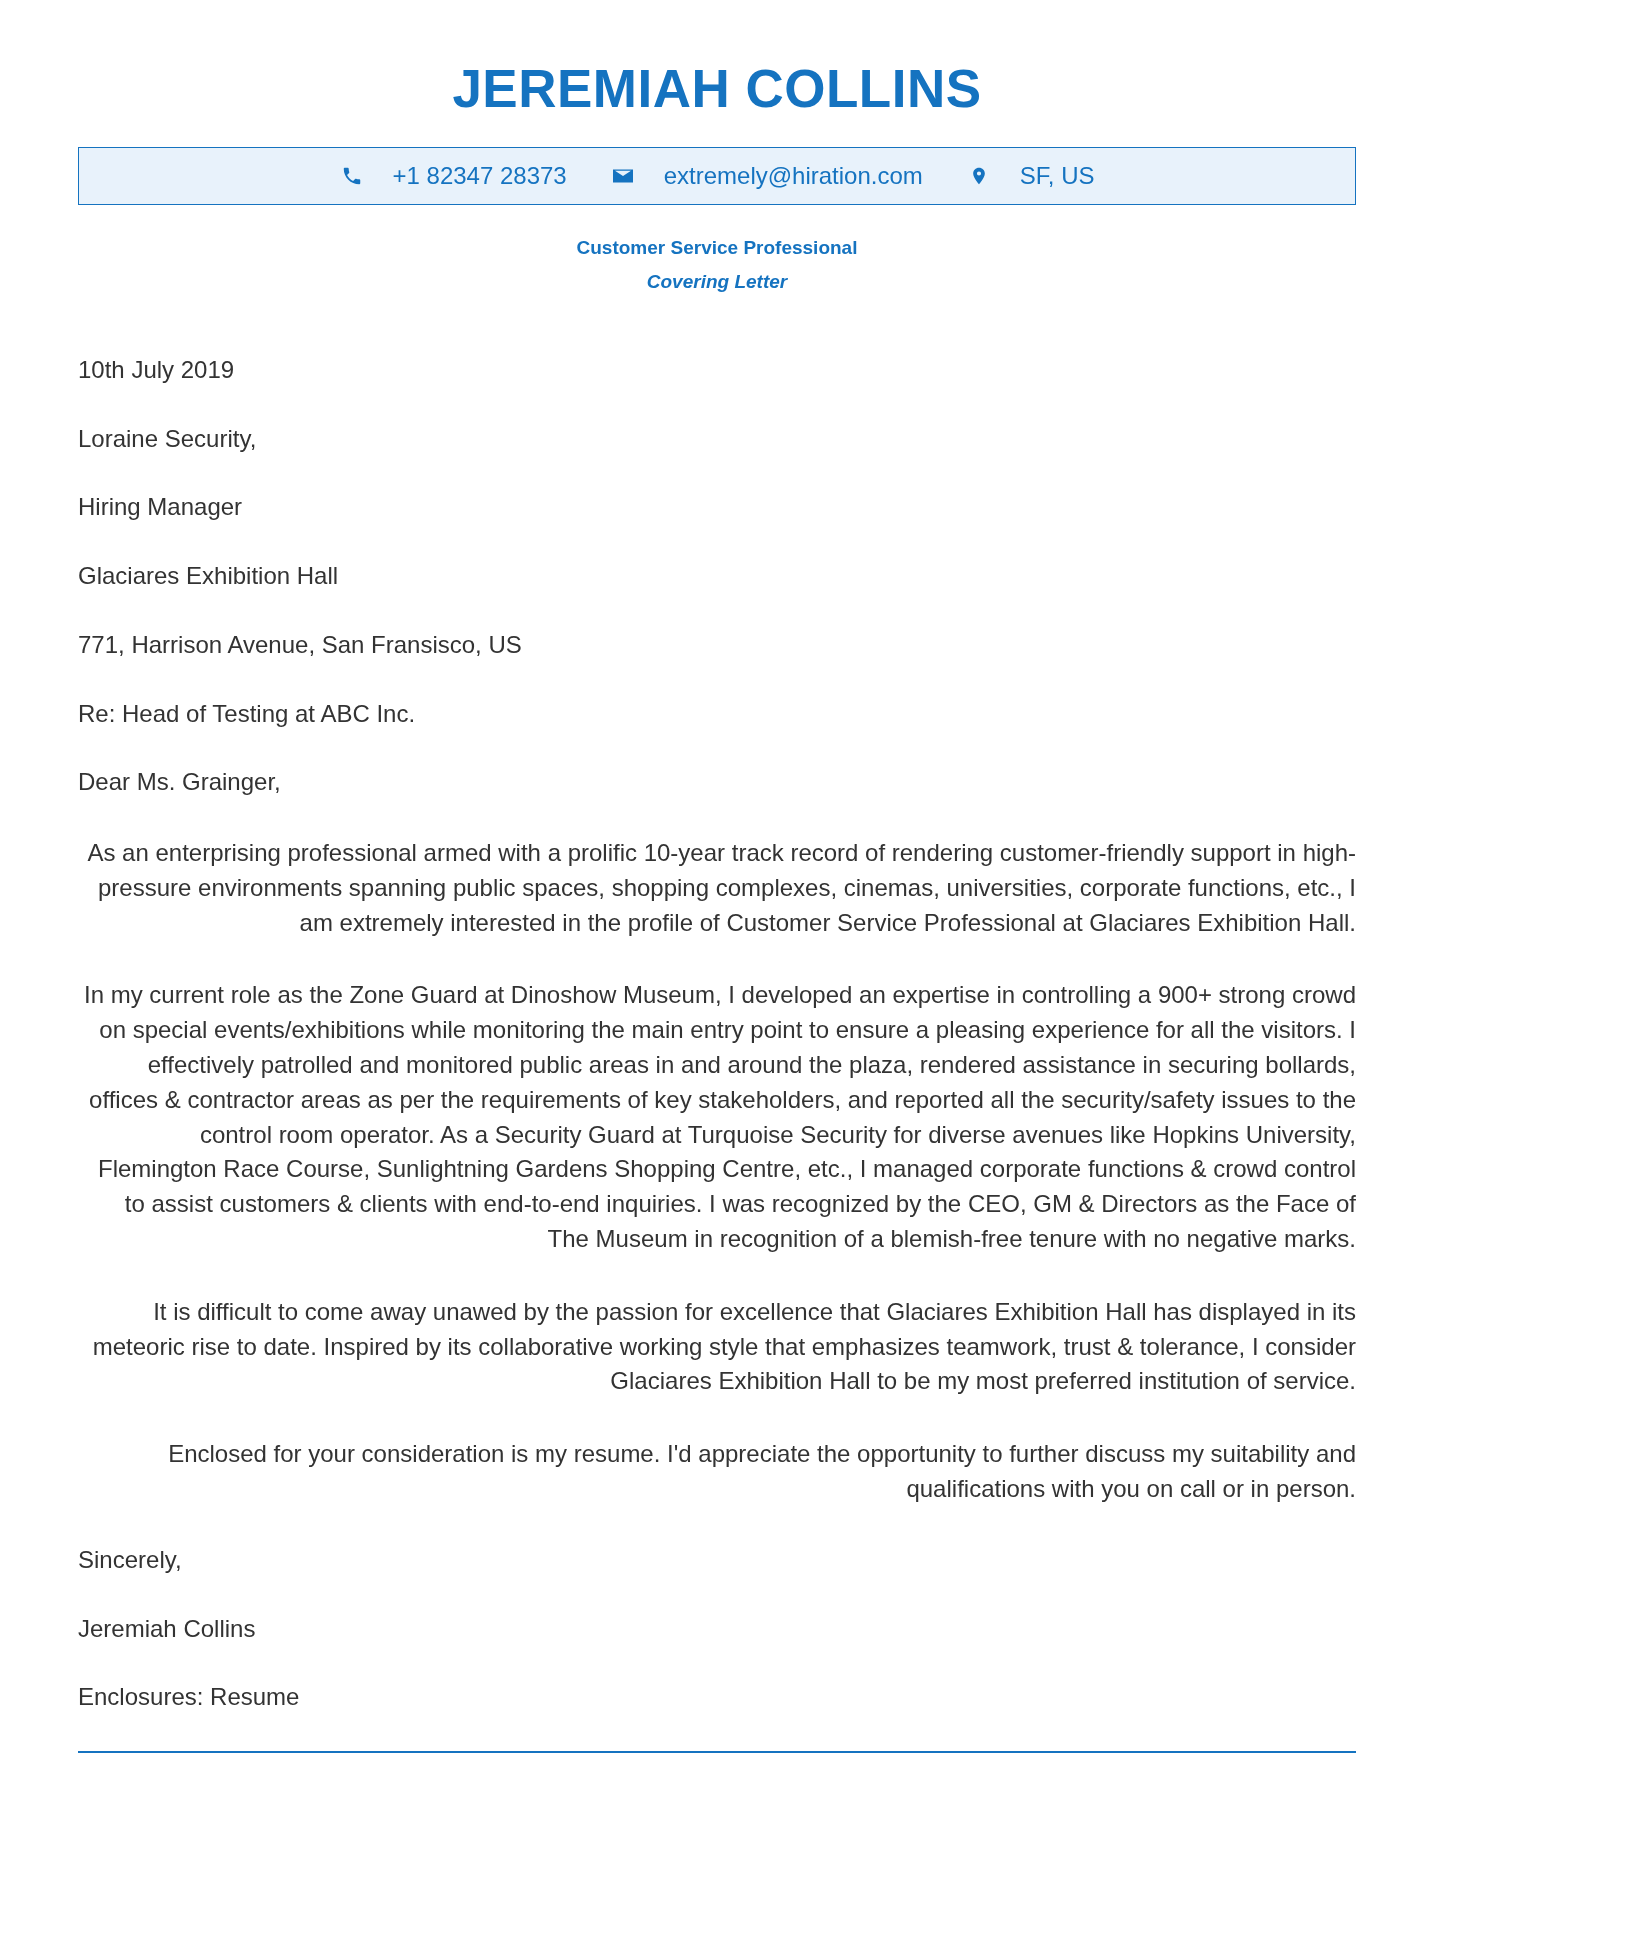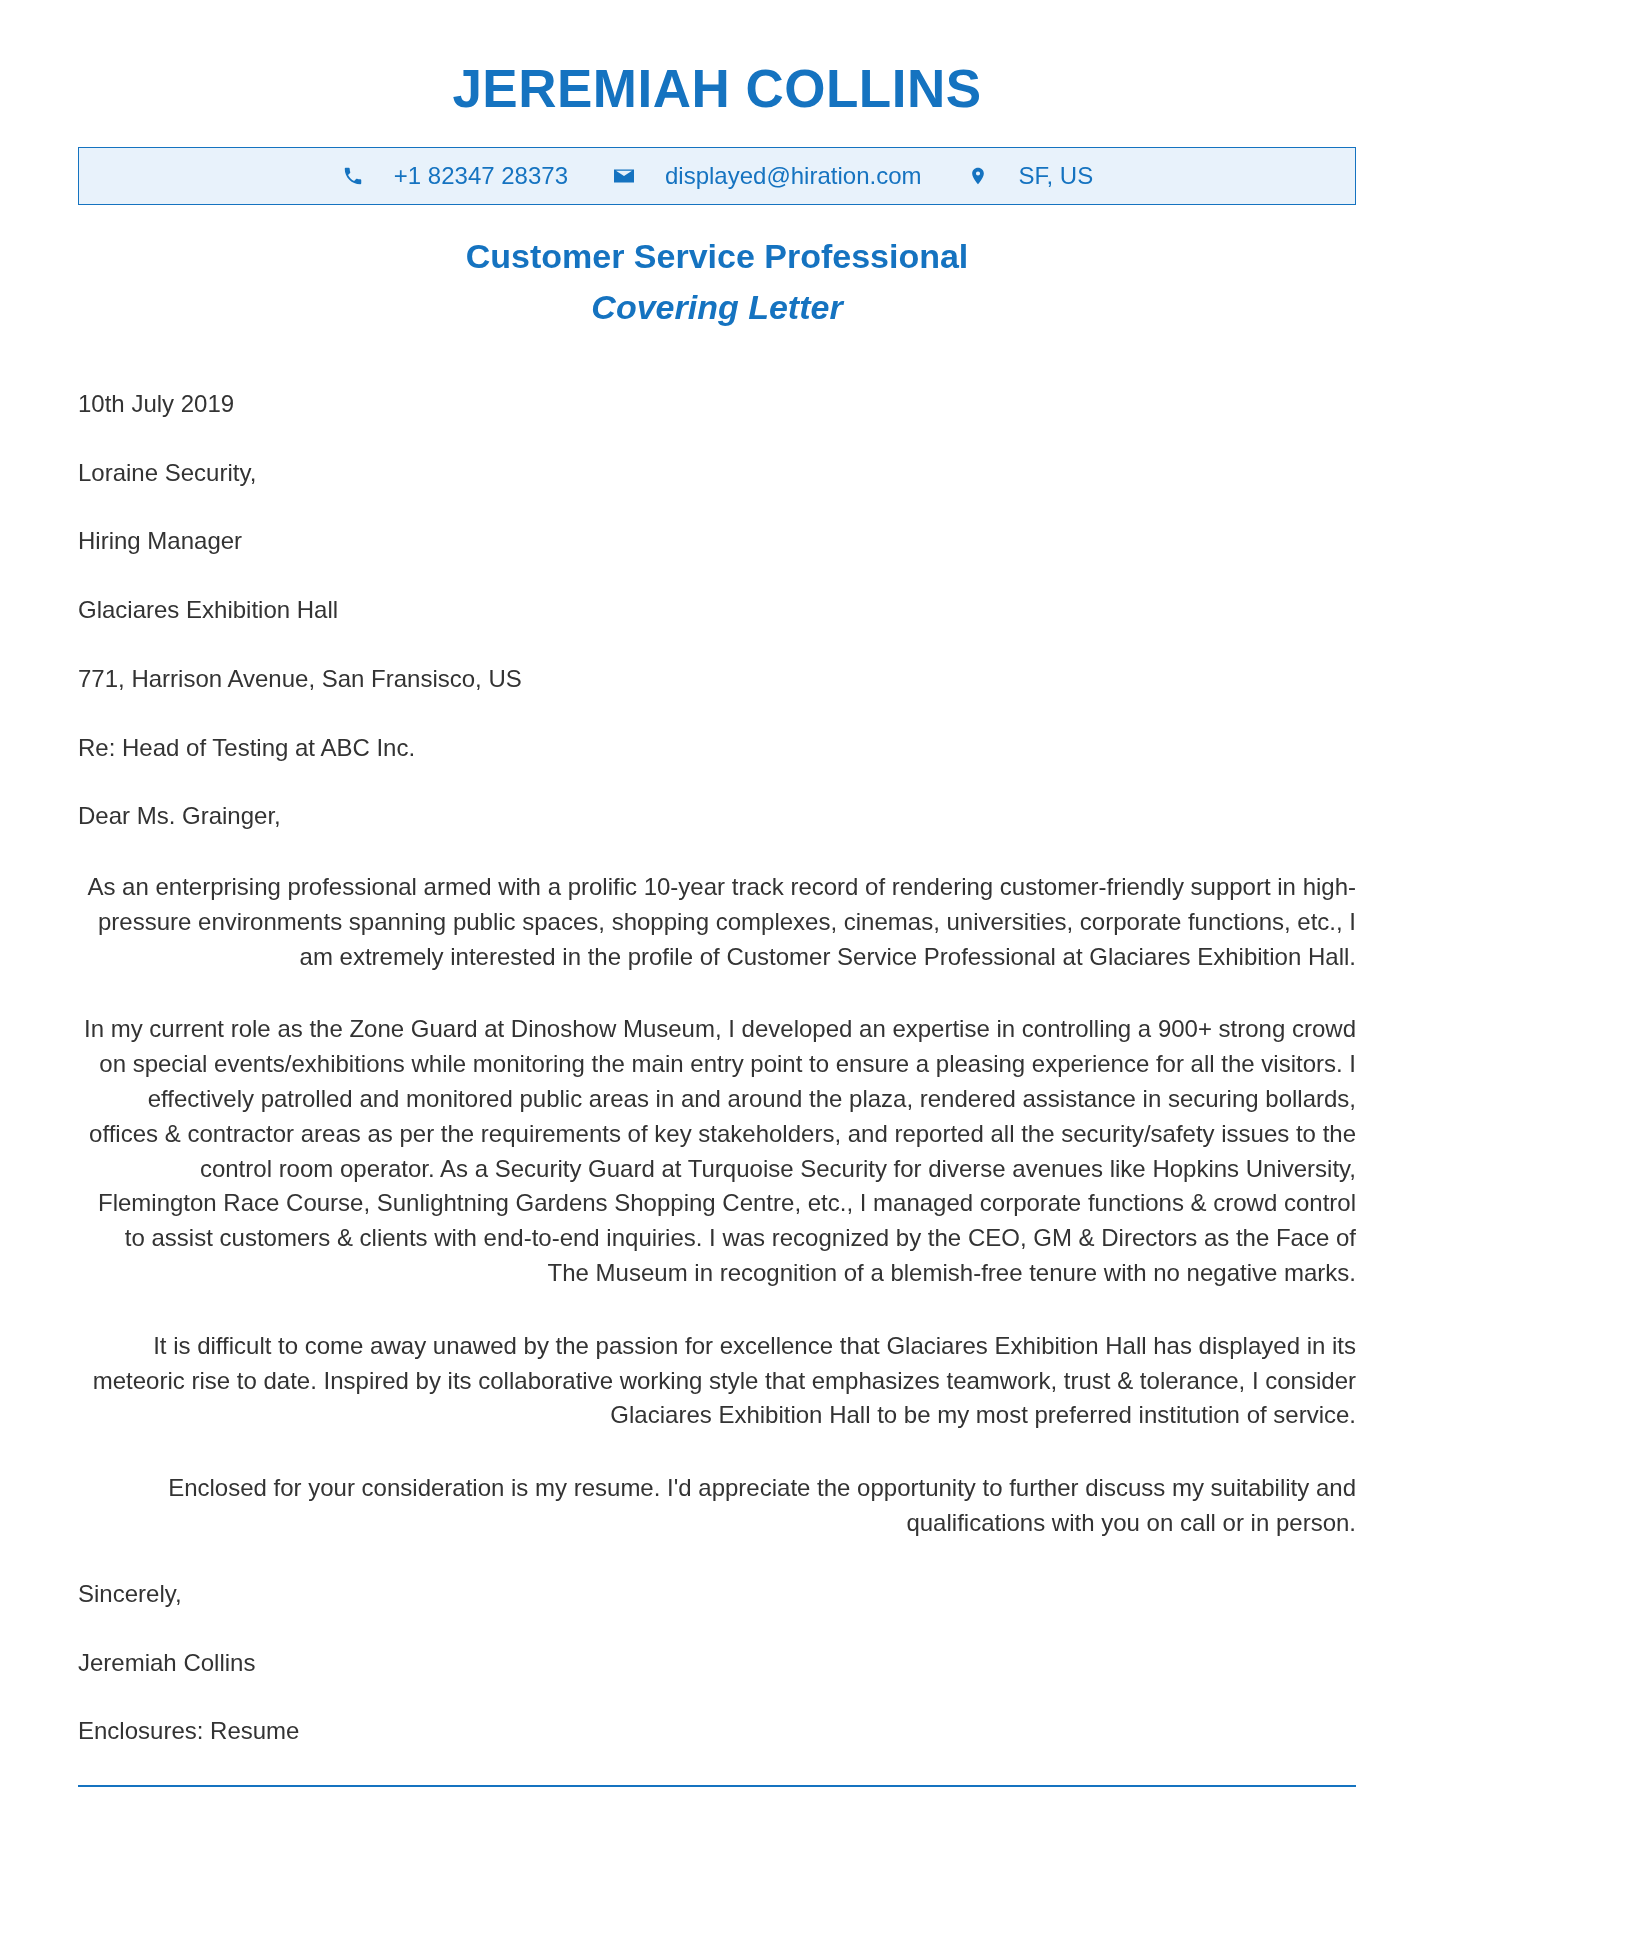--- a/index.html
+++ b/index.html
@@ -51,21 +51,21 @@
     width: 24px;
     height: 24px;
     color: #1573c0;
   }
   .contact-item .icon svg { display: block; }
   .subject-block {
     text-align: center;
     margin-top: 32px;
   }
   .subject-line {
-    font-size: 34px;
+    font-size: 19px;
     font-weight: bold;
     color: #1573c0;
     margin-bottom: 12px;
   }
   .subject-line.second { margin-bottom: 0; font-style: italic; }
   .letter-body {
     margin-top: 62px;
     font-size: 24px;
     line-height: 1.28;
     color: #333333;
@@ -100,21 +100,21 @@
       </span>
       <span>+1 82347 28373</span>
     </div>
 
     <div class="contact-item">
       <span class="icon">
         <svg width="24" height="24" viewBox="0 0 24 24" fill="#1573c0" aria-hidden="true">
           <path d="M2 5.5h20v13H2v-13zm2 1.2 8 5.4 8-5.4H4z"></path>
         </svg>
       </span>
-      <span>displayed@hiration.com</span>
+      <span>extremely@hiration.com</span>
     </div>
 
     <div class="contact-item">
       <span class="icon">
         <svg width="20" height="22" viewBox="0 0 24 24" fill="#1573c0" aria-hidden="true">
           <path d="M12 2C8.1 2 5 5.1 5 9c0 5.2 7 13 7 13s7-7.8 7-13c0-3.9-3.1-7-7-7zm0 9.5A2.5 2.5 0 1 1 12 6.5a2.5 2.5 0 0 1 0 5z"></path>
         </svg>
       </span>
       <span>SF, US</span>
     </div>

